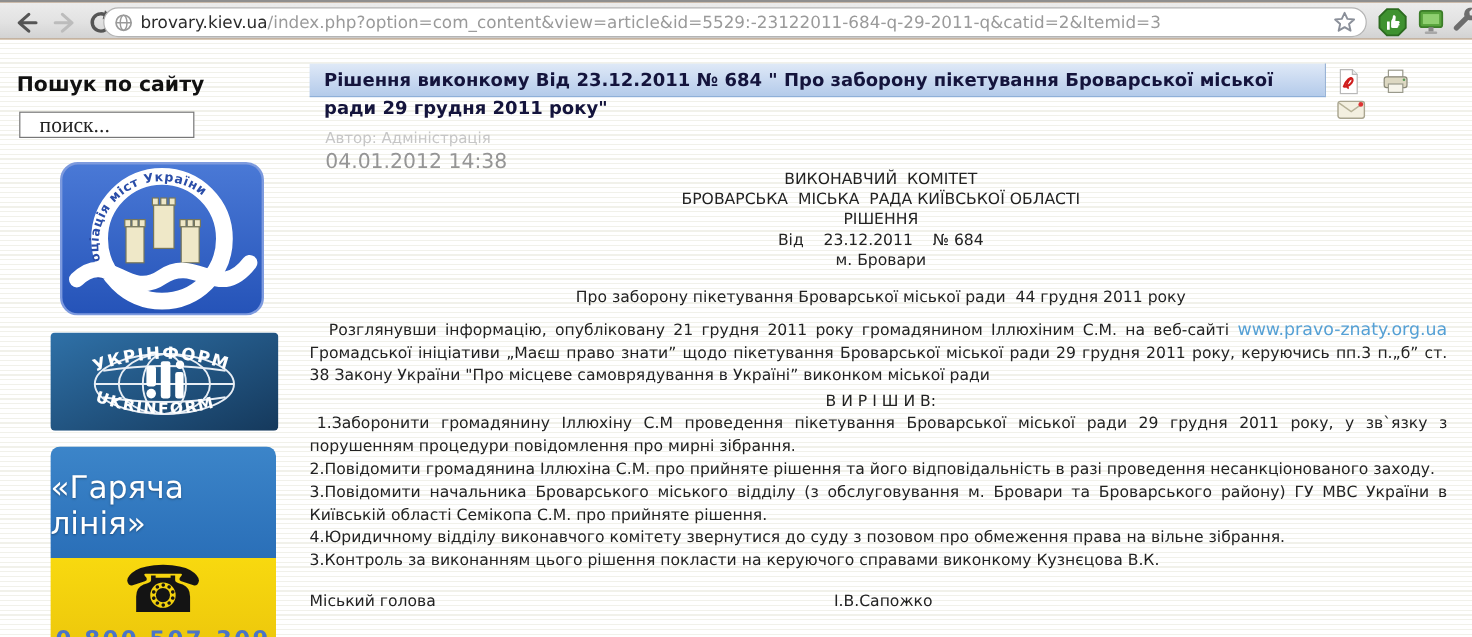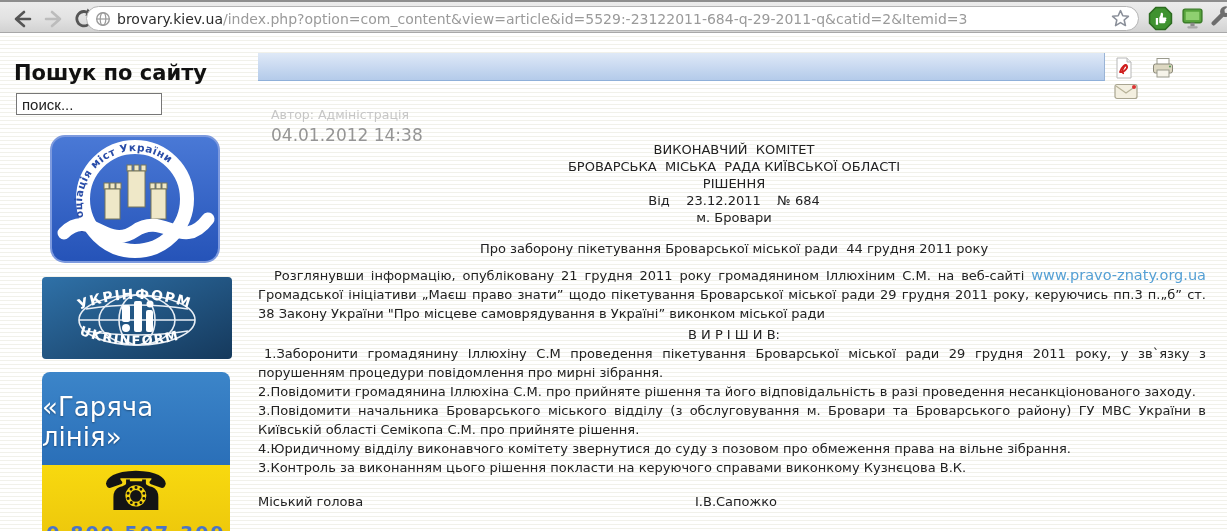--- a/index.html
+++ b/index.html
@@ -17,24 +17,24 @@
   .url-text { font-size:14px; color:#9a9a9a; white-space:nowrap; overflow:hidden; flex:1; margin-left:6px; }
   .url-domain { color:#2b2b2b; }
   .ext-icon { position:absolute; top:4px; width:25px; height:25px; }
 
   
   .page { position:absolute; top:33px; left:0; width:1227px; height:498px;
     background:repeating-linear-gradient(180deg,#ffffff 0px,#ffffff 3px,#f1f1ea 3px,#f1f1ea 4px); }
 
   
   .sidebar { position:absolute; left:0; top:0; width:258px; height:498px; }
-  .search-heading { position:absolute; left:14px; top:28px; font-size:21px; font-weight:bold; color:#111; }
+  .search-heading { position:absolute; left:14px; top:28px; font-size:17px; font-weight:bold; color:#111; }
   .search-input { position:absolute; left:16px; top:60px; width:146px; height:22px;
-    border:1px solid #777; background:#fff; font-family:Liberation Sans, sans-serif; font-size:15px;
-    color:#222; padding:1px 5px; }
+    border:1px solid #777; background:#fff; font-family:Liberation Serif, serif; font-size:18px;
+    color:#222; padding:1px 16px; }
   .banner { position:absolute; display:block; cursor:pointer; }
   .banner-amu { left:50px; top:102px; }
   .banner-ukrinform { left:42px; top:244px; }
   .banner-hotline { left:42px; top:339px; width:188px; height:159px; overflow:hidden;
     border-radius:8px 8px 0 0; }
   .hotline-blue { height:93px; background:linear-gradient(180deg,#3c85c9,#2a6fb8);
     display:flex; flex-direction:column; align-items:center; justify-content:center; }
   .hotline-line1 { color:#fff; font-size:18px; text-shadow:0 1px 2px rgba(0,0,0,.35); }
   .hotline-line2 { color:#fff; font-size:26px; margin-top:6px; text-shadow:0 1px 2px rgba(0,0,0,.35); }
   .hotline-yellow { height:66px; background:linear-gradient(180deg,#f8d90f,#eec90c);
@@ -201,20 +201,21 @@
         </span>
         <span class="hotline-yellow" style="display:block;">
           <span class="phone-glyph">☎</span>
           <span class="hotline-phone">0 800 507-309</span>
         </span>
       </span>
     </div>
 
     <div class="content">
       <div class="title-band"></div>
+      <h1 class="page-title">Рішення виконкому Від 23.12.2011 № 684 " Про заборону пікетування Броварської міської ради 29 грудня 2011 року"</h1>
 
       <div class="doc-icons">
         <span>
           <svg width="20" height="22" viewBox="0 0 20 22">
             <path d="M3 1 h10 l4 4 v16 h-14 z" fill="#fff" stroke="#b8b8b8" stroke-width="1"></path>
             <path d="M13 1 v4 h4" fill="#ececec" stroke="#b8b8b8" stroke-width="1"></path>
             <path d="M6 15 c1.5-5 6-9 7-6 s-4.5 7-7 6z" fill="none" stroke="#cf1d1d" stroke-width="1.8"></path>
             <path d="M12.5 8 c-3.5 1.5-6 8-2.5 8.5" fill="none" stroke="#cf1d1d" stroke-width="1.6"></path>
           </svg>
         </span>

